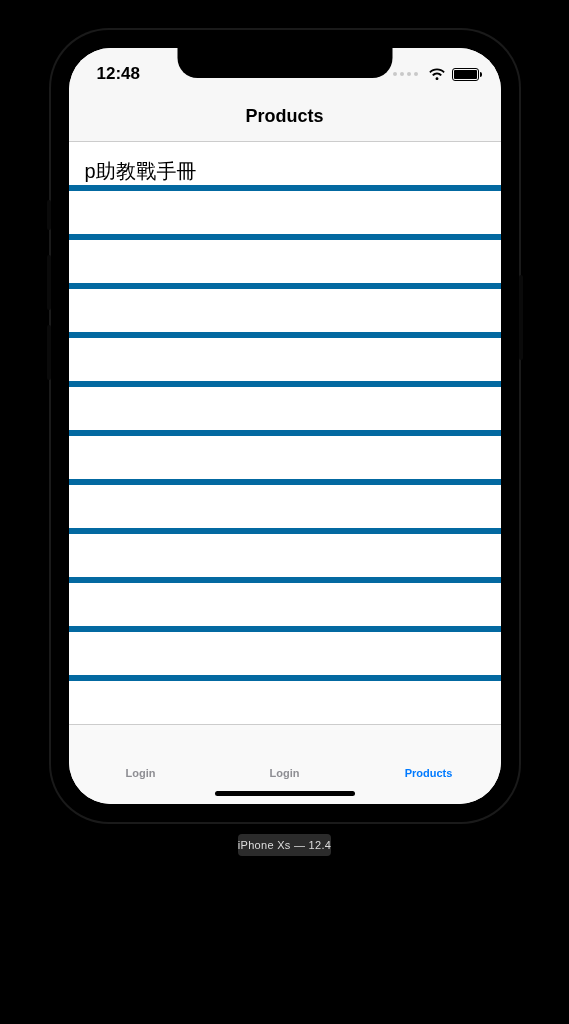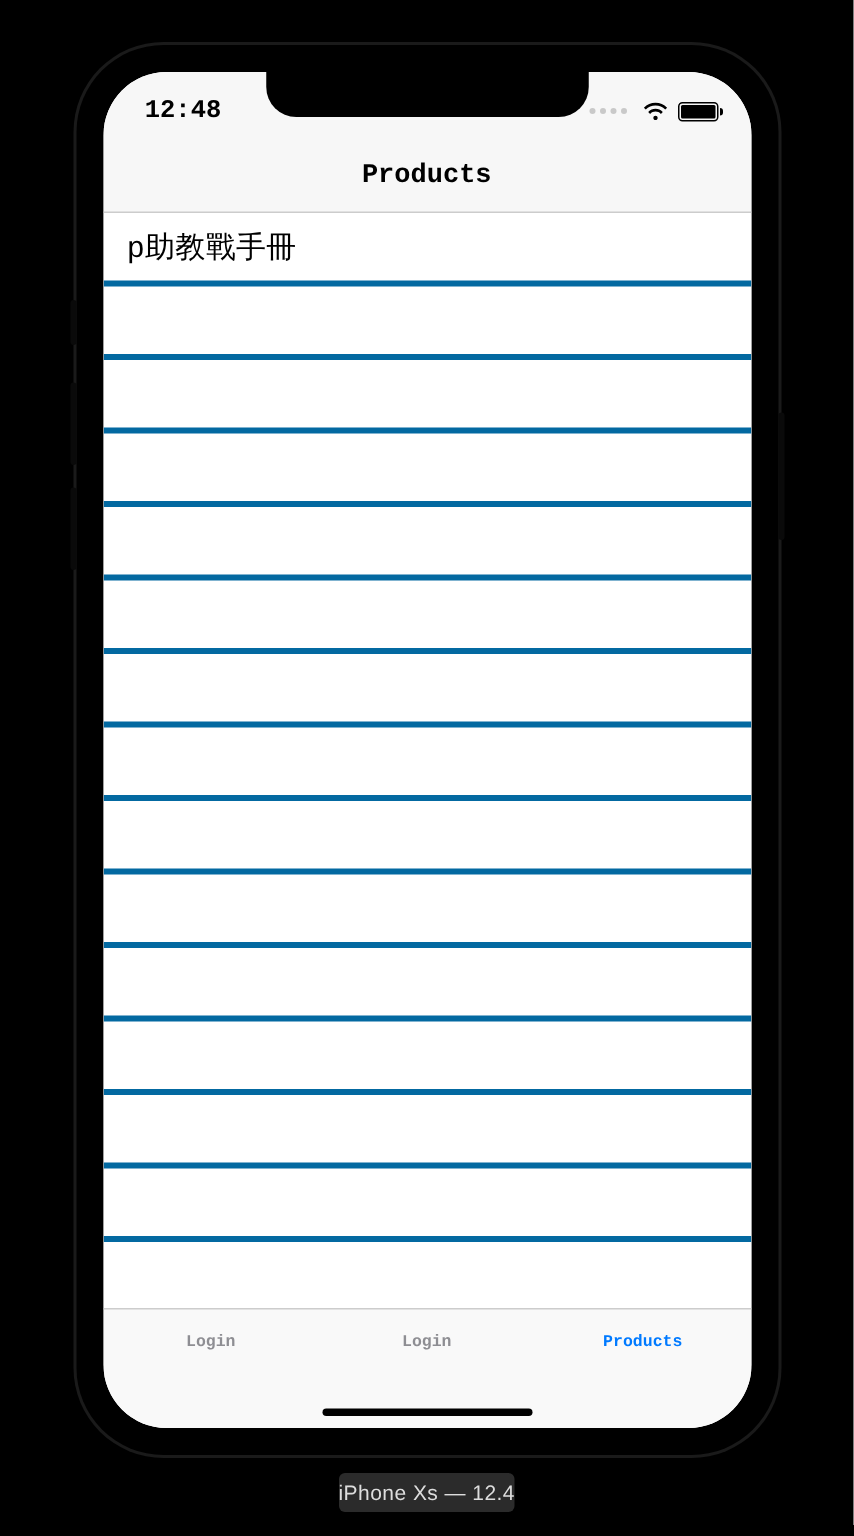--- a/index.html
+++ b/index.html
@@ -11,27 +11,26 @@
       justify-content: flex-start;
       min-height: 1024px;
       width: 569px;
       padding-top: 30px;
       font-family: -apple-system, BlinkMacSystemFont, "Helvetica Neue", Arial, sans-serif;
     }
 
     
     .device {
       width: 468px;
-      height: 940px;
+      height: 792px;
       background: #000;
       border-radius: 58px;
       padding: 18px;
       position: relative;
       box-shadow: 0 0 0 2px #1a1a1a;
-      font-family: Liberation Mono, monospace;
     }
     
     .side-btn { position: absolute; background:#0a0a0a; border-radius:2px; }
     .side-left-1 { left:-4px; top:170px; width:4px; height:30px; }
     .side-left-2 { left:-4px; top:225px; width:4px; height:55px; }
     .side-left-3 { left:-4px; top:295px; width:4px; height:55px; }
     .side-right  { right:-4px; top:245px; width:4px; height:85px; }
 
     .screen {
       width: 100%;
@@ -85,37 +84,37 @@
       border-bottom: 1px solid #ccc;
       display: flex;
       align-items: center;
       justify-content: center;
     }
     .nav-title { font-size: 18px; font-weight: 700; color:#000; }
 
     .table { flex:1; overflow:hidden; background:#fff; }
     .row {
       height: 49px;
-      border-bottom: 4px solid #0369a1;
+      border-bottom: 6px solid #0369a1;
       padding: 0 16px;
       display:flex;
-      align-items:center;
+      align-items:flex-end;
       font-size: 20px;
       color:#000;
     }
     .row:first-child { border-top: 0; }
     .row span { letter-spacing: 0.2px; }
 
     .tab-bar {
       height: 80px;
       border-top: 1px solid #ccc;
       background:#f9f9f9;
       display:flex;
       justify-content:space-around;
-      align-items:flex-start;
+      align-items:center;
       padding-top:16px;
       font-size:11px;
       font-weight:600;
     }
     .tab-item { color:#8e8e93; width:33%; text-align:center; }
     .tab-item.active { color:#007aff; }
 
     .home-indicator {
       position:absolute;
       bottom:8px;
@@ -124,21 +123,21 @@
       width:140px;
       height:5px;
       background:#000;
       border-radius:3px;
     }
 
     .device-label {
       margin-top: 12px;
       background: #2b2b2b;
       color: #ddd;
-      font-size: 14px;
+      font-size: 11px;
       padding: 5px 0;
       border-radius: 4px;
       letter-spacing: .3px;
     }
   </style>
 </head>
 <body>
 
 <div class="device">
   <div class="side-btn side-left-1"></div>

